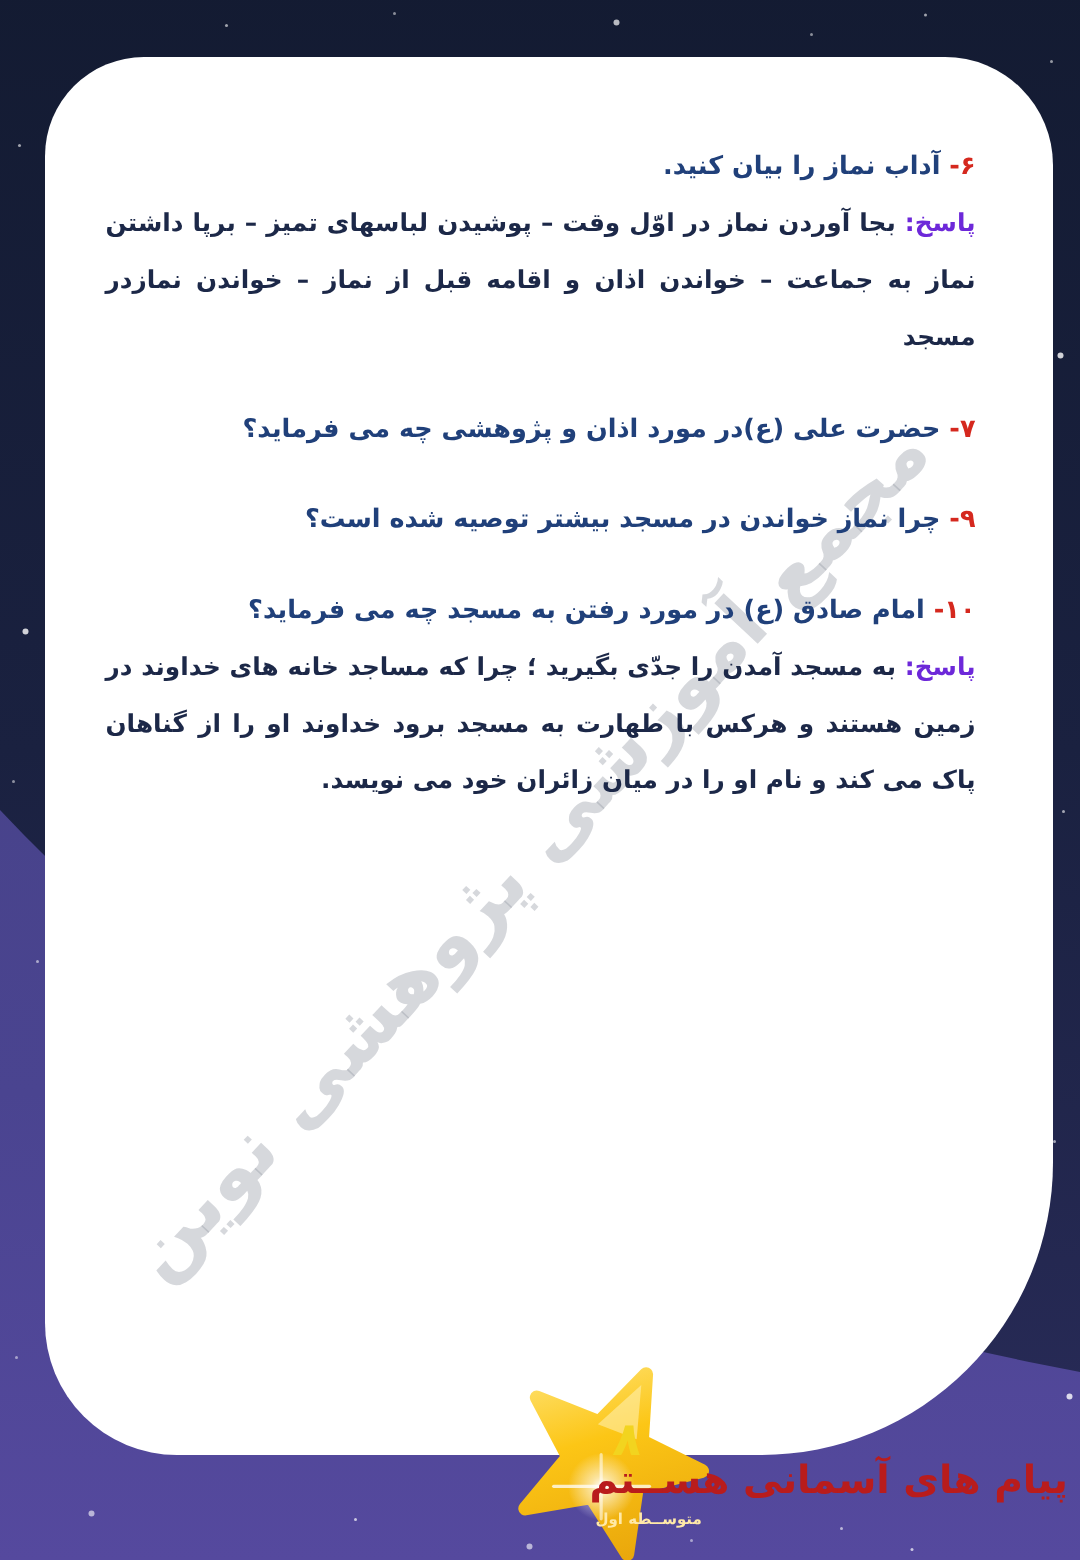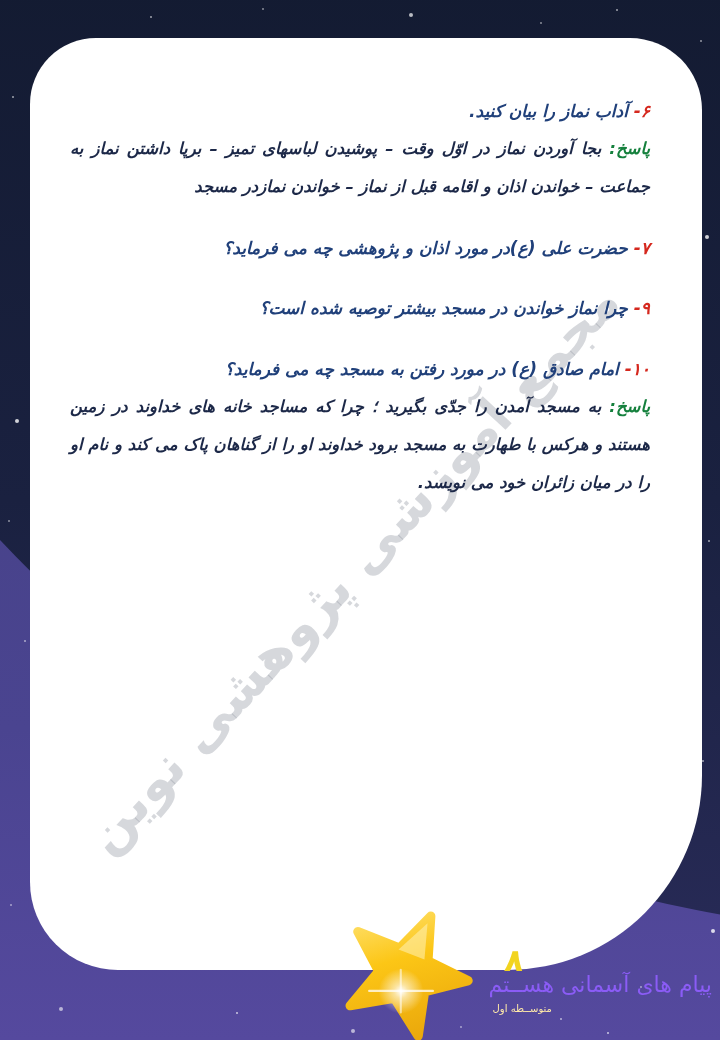--- a/index.html
+++ b/index.html
@@ -49,32 +49,32 @@
     direction:rtl;
   }
   .watermark{
     position:absolute;top:500px;right:-130px;width:960px;
     transform:rotate(-47deg);transform-origin:center;
     font-size:52px;font-weight:bold;letter-spacing:6px;
     color:rgba(148,152,164,.38);
     white-space:nowrap;text-align:center;pointer-events:none;
     z-index:0;
   }
-  .content{position:relative;z-index:1;padding:56px 52px 0 40px;font-style:italic;}
+  .content{position:relative;z-index:1;padding:56px 52px 0 40px;}
   .qa{margin-bottom:25px;}
   .q-line{margin:0;font-size:17px;font-weight:bold;color:#20407a;line-height:2.1;}
   .q-num{color:#d5281e;}
   .a-text{margin:0;font-size:16.5px;font-weight:bold;color:#1c2848;line-height:2.3;text-align:justify;}
-  .a-label{color:#15803d;}
+  .a-label{color:#6d28d9;}
   
   .logo-star{position:absolute;left:320px;top:908px;width:170px;height:132px;z-index:3;}
   .brand{position:absolute;right:8px;top:972px;z-index:3;direction:rtl;}
-  .brand-title{font-size:22px;font-weight:normal;color:#8b5cf6;white-space:nowrap;letter-spacing:-0.5px;}
+  .brand-title{font-size:26px;font-weight:bold;color:#b91c1c;white-space:nowrap;letter-spacing:-0.5px;}
   .brand-eight{position:absolute;left:16px;top:-30px;font-size:31px;font-weight:bold;color:#f2d41f;transform:skewX(-6deg);}
-  .brand-sub{position:absolute;left:4px;bottom:-17px;font-size:10px;font-weight:normal;color:#ffe9a8;letter-spacing:1px;white-space:nowrap;}
+  .brand-sub{position:absolute;left:4px;bottom:-17px;font-size:10px;font-weight:bold;color:#ffe9a8;letter-spacing:1px;white-space:nowrap;}
 </style>
 </head>
 <body>
 
 <div class="sky-arc"></div>
 <div class="star-dots"></div>
 <div class="star-dots2"></div>
 
 <div class="page">
   <div class="watermark">مجمع آموزشی پژوهشی نوین</div>

